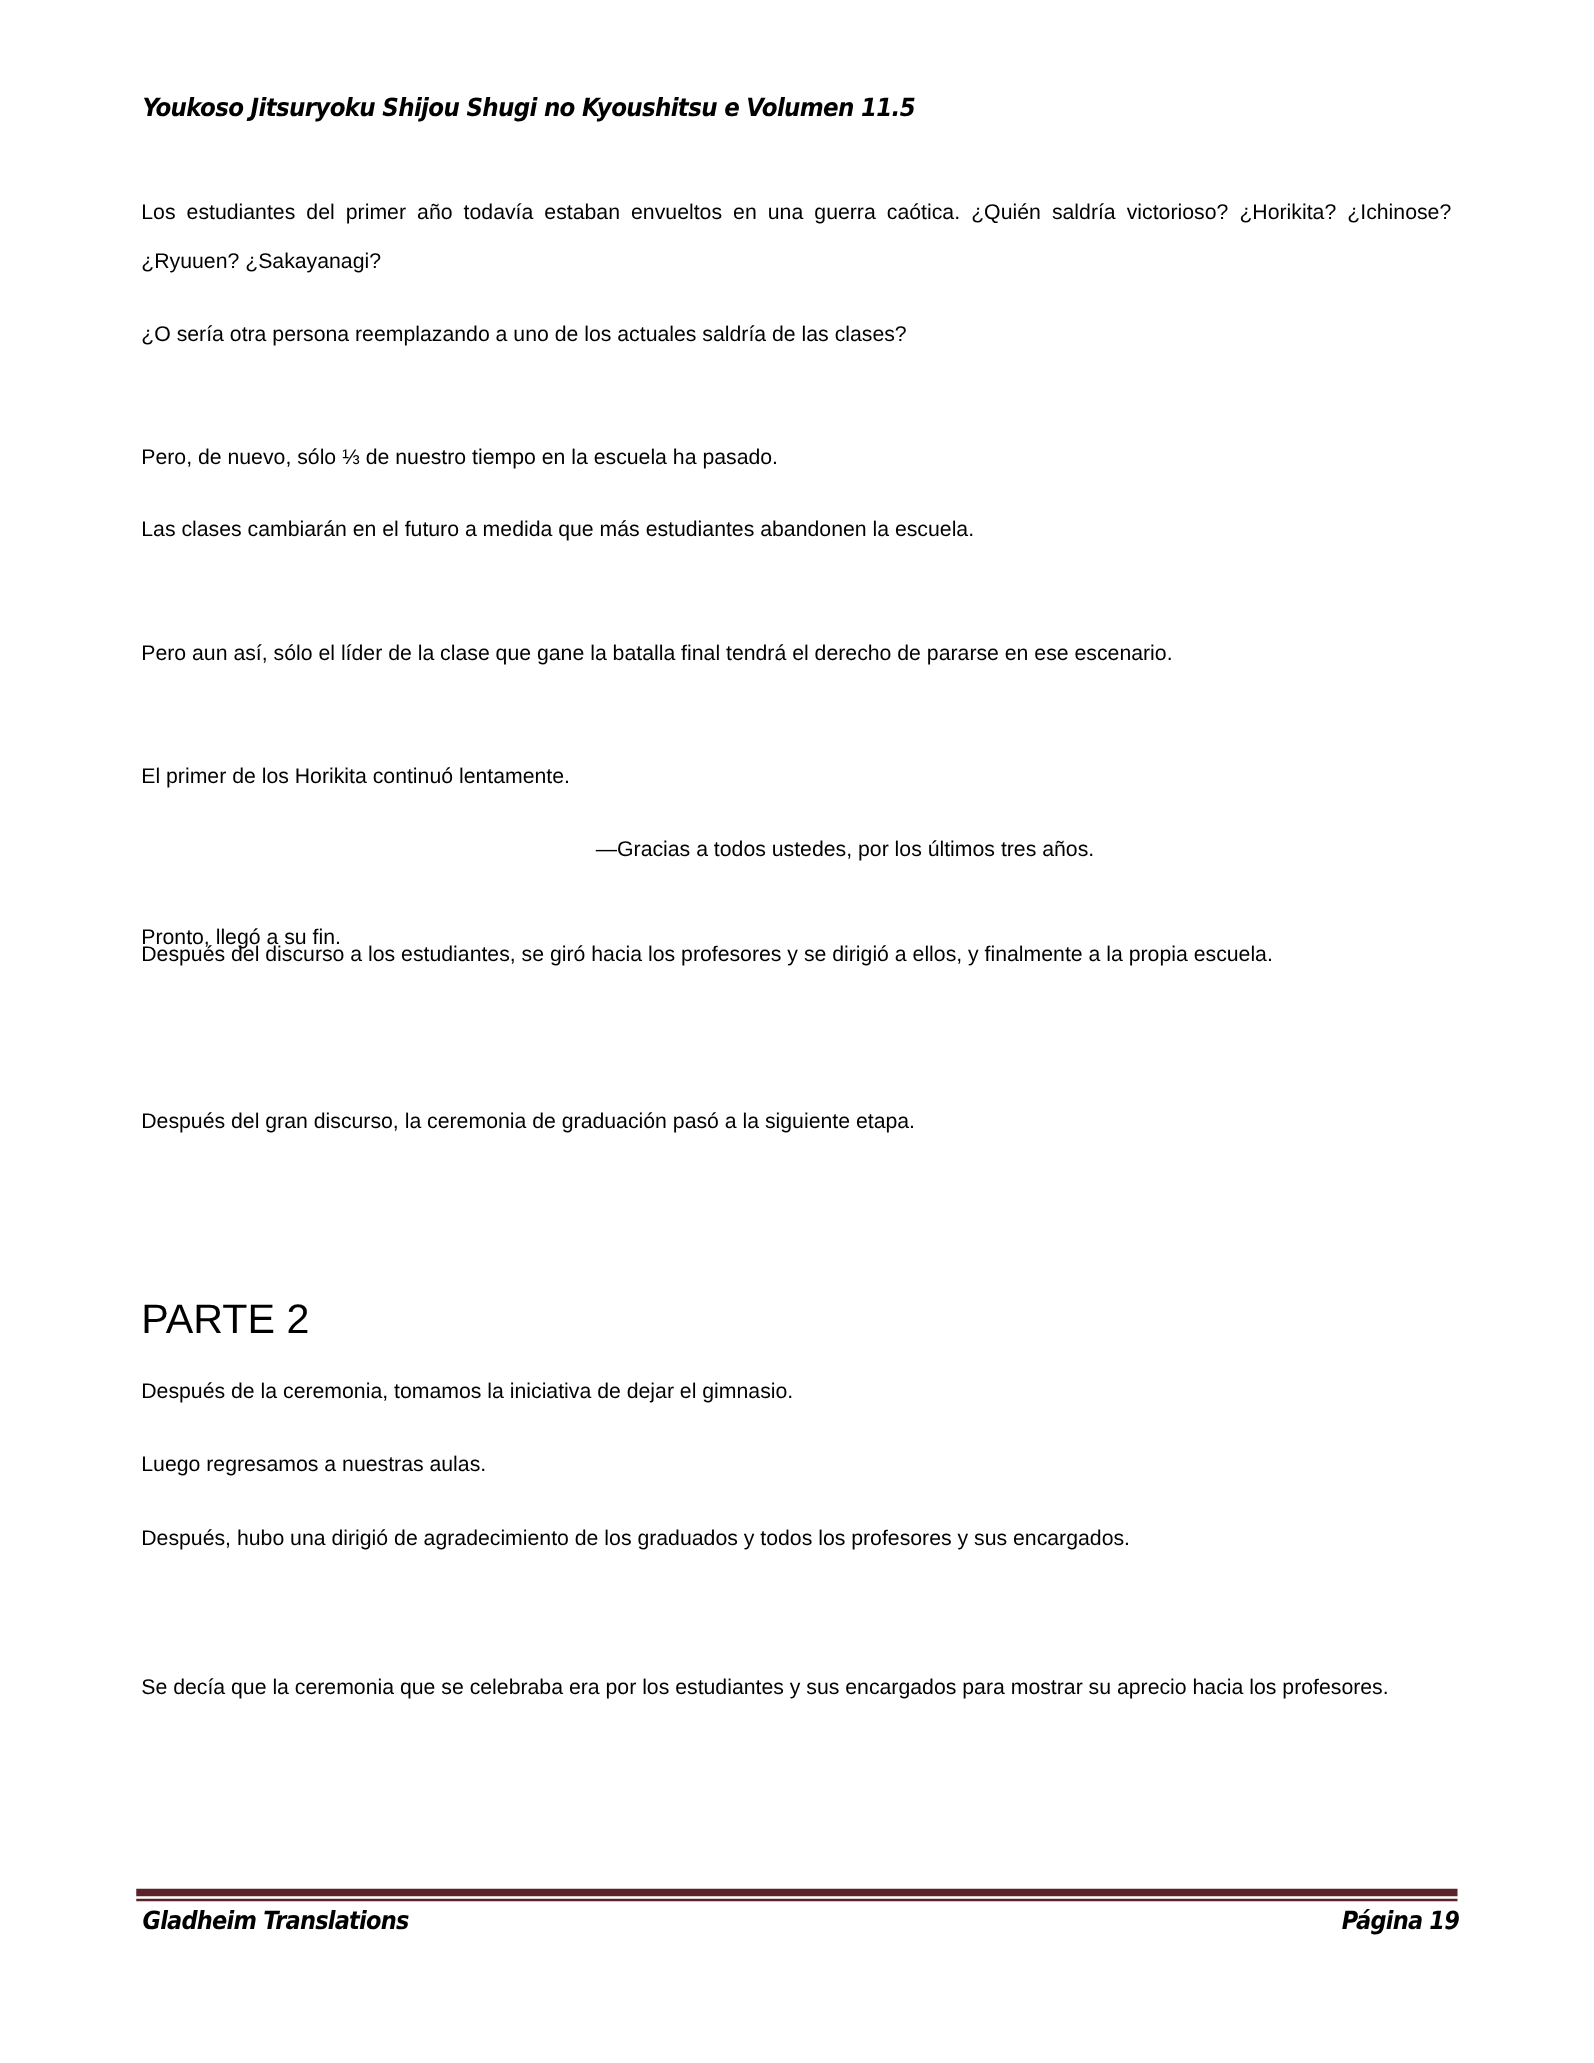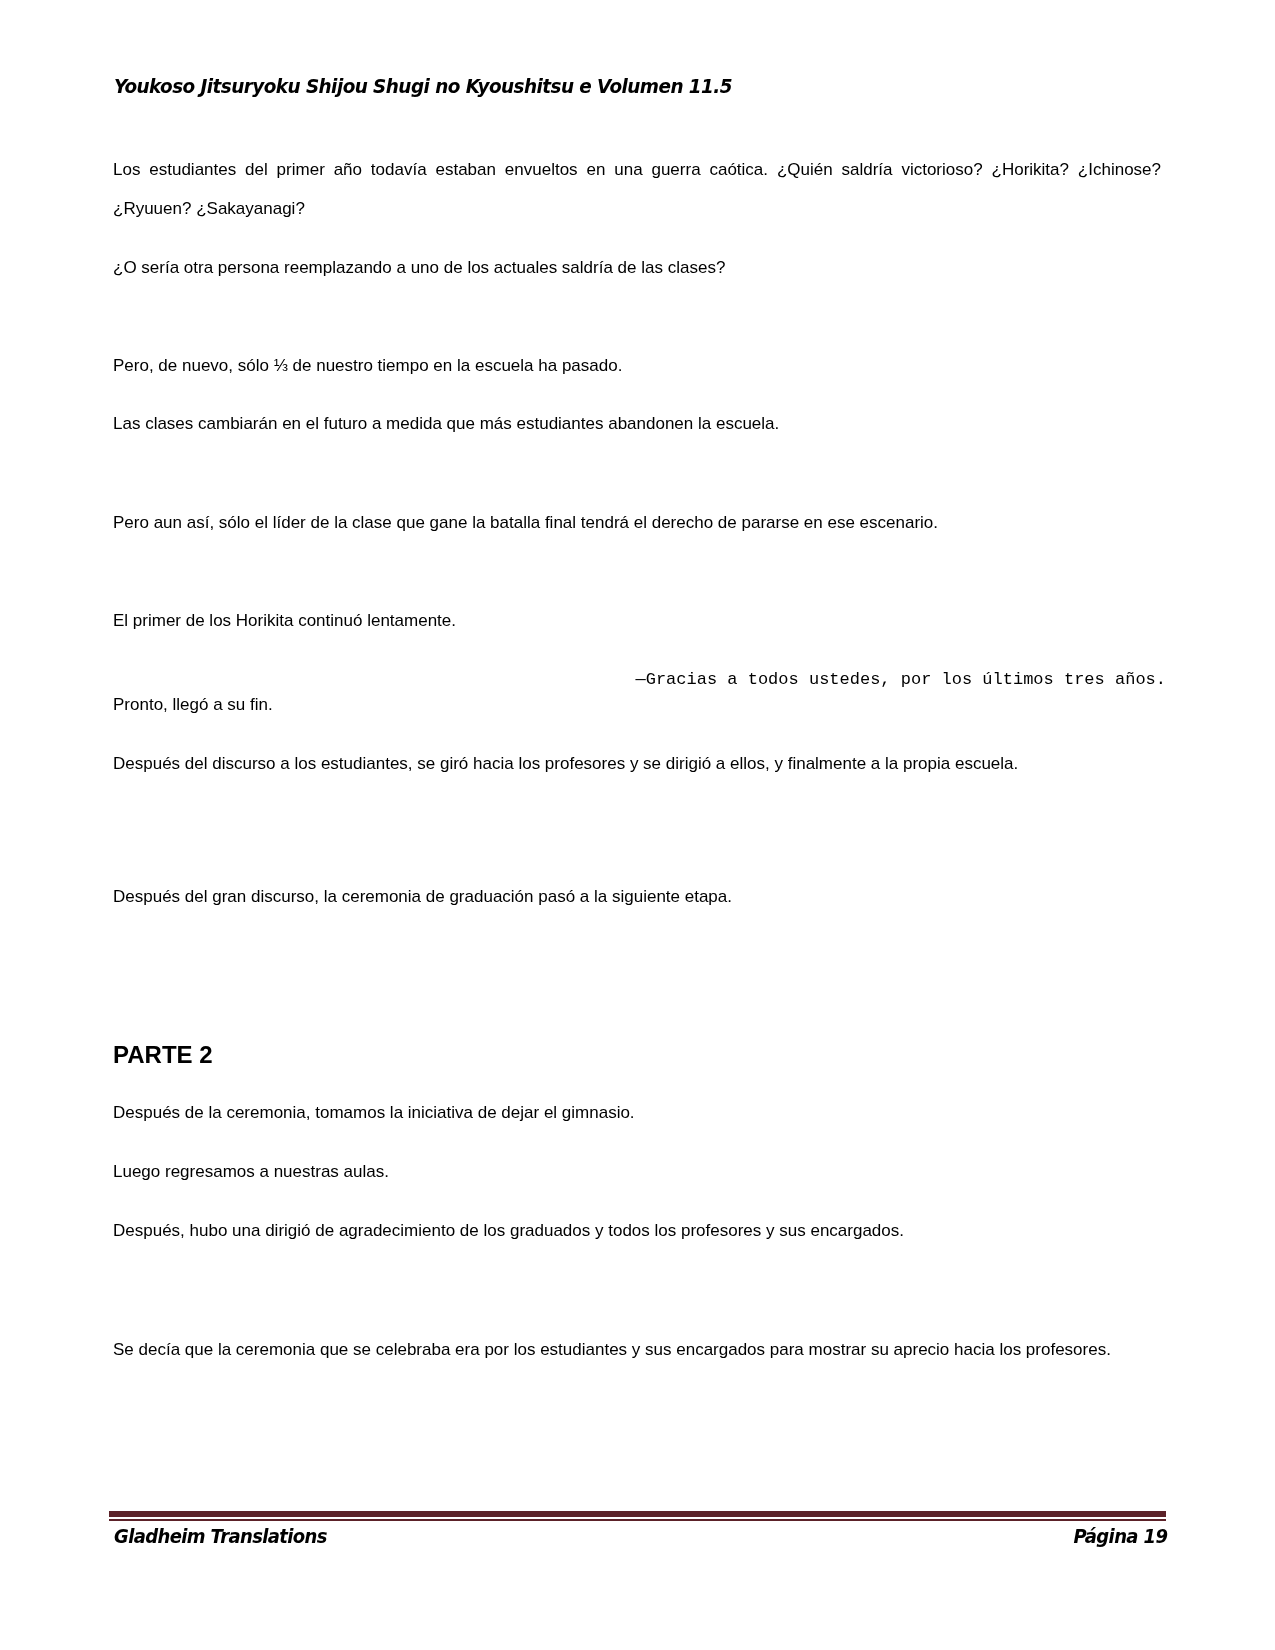--- a/index.html
+++ b/index.html
@@ -33,29 +33,28 @@
     width: 1048px;
     font-family: "Liberation Sans", sans-serif;
     font-size: 17px;
     line-height: 39px;
     text-align: justify;
     margin: 0;
   }
   .para.dialogue {
     left: 186px;
     width: 980px;
-    text-align: right;
-    font-family: Liberation Mono, monospace;
+    text-align: center;
   }
   .section-heading {
     position: absolute;
     left: 113px;
     font-family: "Liberation Sans", sans-serif;
-    font-weight: bold;
-    font-size: 24px;
+    font-weight: normal;
+    font-size: 33px;
     line-height: 39px;
     margin: 0;
   }
   .footer-rule-thick {
     position: absolute;
     left: 109px;
     width: 1057px;
     top: 1511px;
     height: 6px;
     background: #5c2229;
@@ -94,21 +93,21 @@
 
 <div class="page-header">Youkoso Jitsuryoku Shijou Shugi no Kyoushitsu e Volumen 11.5</div>
 
 <p class="para" style="top:150px">Los estudiantes del primer año todavía estaban envueltos en una guerra caótica. ¿Quién saldría victorioso? ¿Horikita? ¿Ichinose? ¿Ryuuen? ¿Sakayanagi?</p>
 <p class="para" style="top:248px">¿O sería otra persona reemplazando a uno de los actuales saldría de las clases?</p>
 <p class="para" style="top:346px">Pero, de nuevo, sólo ⅓ de nuestro tiempo en la escuela ha pasado.</p>
 <p class="para" style="top:404px">Las clases cambiarán en el futuro a medida que más estudiantes abandonen la escuela.</p>
 <p class="para" style="top:503px">Pero aun así, sólo el líder de la clase que gane la batalla final tendrá el derecho de pararse en ese escenario.</p>
 <p class="para" style="top:601px">El primer de los Horikita continuó lentamente.</p>
 <p class="para dialogue" style="top:660px">—Gracias a todos ustedes, por los últimos tres años.</p>
-<p class="para" style="top:685px">Pronto, llegó a su fin.</p>
+<p class="para" style="top:730px">Pronto, llegó a su fin.</p>
 <p class="para" style="top:744px">Después del discurso a los estudiantes, se giró hacia los profesores y se dirigió a ellos, y finalmente a la propia escuela.</p>
 <p class="para" style="top:877px">Después del gran discurso, la ceremonia de graduación pasó a la siguiente etapa.</p>
 
 <h2 class="section-heading" style="top:1035px">PARTE 2</h2>
 
 <p class="para" style="top:1093px">Después de la ceremonia, tomamos la iniciativa de dejar el gimnasio.</p>
 <p class="para" style="top:1152px">Luego regresamos a nuestras aulas.</p>
 <p class="para" style="top:1211px">Después, hubo una dirigió de agradecimiento de los graduados y todos los profesores y sus encargados.</p>
 <p class="para" style="top:1330px">Se decía que la ceremonia que se celebraba era por los estudiantes y sus encargados para mostrar su aprecio hacia los profesores.</p>
 

